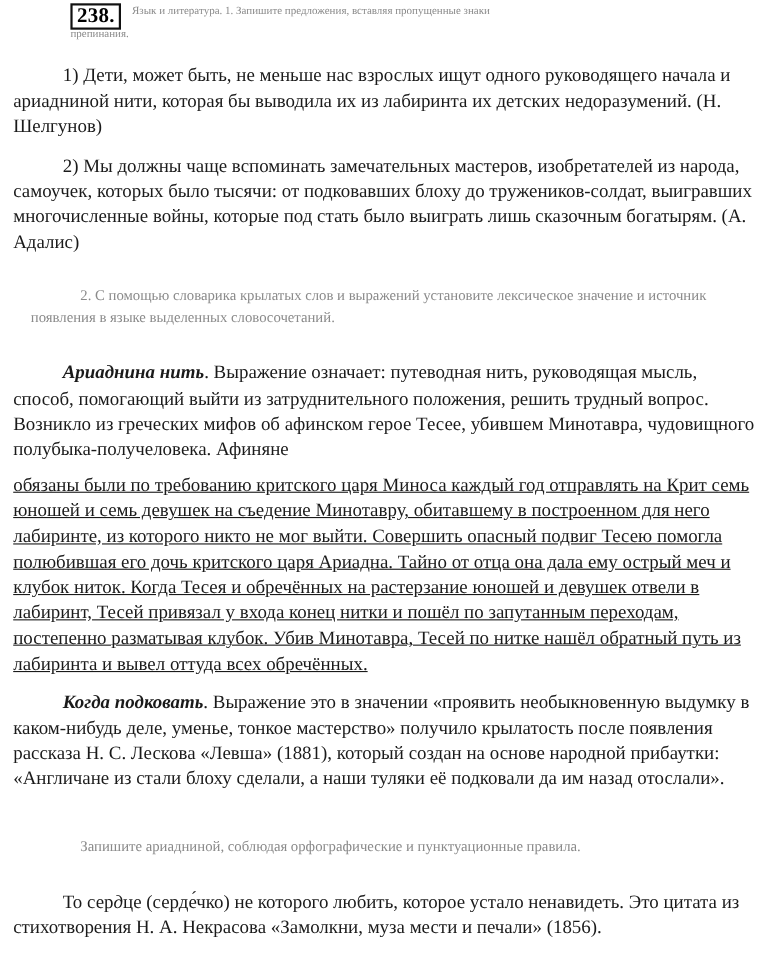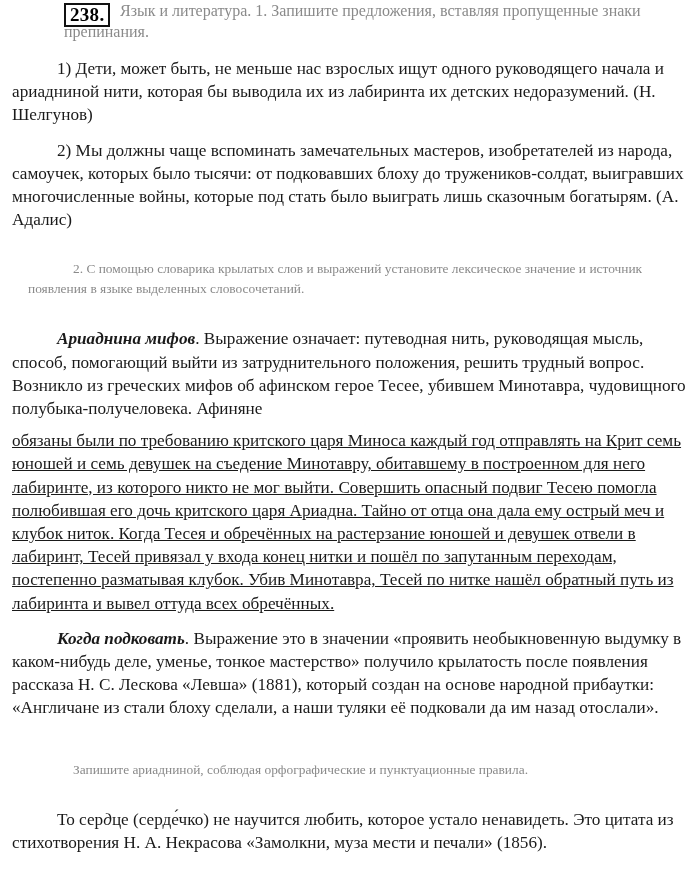--- a/index.html
+++ b/index.html
@@ -42,21 +42,21 @@
     font-weight: bold;
     font-size: 19px;
     line-height: 19px;
     letter-spacing: 0.3px;
     color: #000;
     background: #fff;
   }
   .ex-head-text {
     display: block;
     padding-left: 56px;
-    font-size: 16px;
+    font-size: 10px;
     line-height: 21px;
     color: #8a8a8a;
     text-align: left;
   }
   .ex-head-text .cont {
     display: block;
     padding-left: 0;
     margin-left: -56px;
   }
 
@@ -115,21 +115,21 @@
 
   <p class="body-p">2) Мы должны чаще вспоминать замечательных мастеров, изобретателей из народа, самоучек, которых было тысячи: от подковавших блоху до тружеников-солдат, выигравших многочисленные войны, которые под стать было выиграть лишь сказочным богатырям. (А. Адалис)</p>
 
   <div class="gap-md"></div>
 
   <p class="note-p">2. С помощью словарика крылатых слов и выражений установите лексическое значение и источник появления в языке выделенных словосочетаний.</p>
 
   <div class="gap-md"></div>
 
   <p class="body-p">
-    <span class="term">Ариаднина мифов</span><span>. Выражение означает: путеводная нить, руководящая мысль, способ, помогающий выйти из затруднительного положения, решить трудный вопрос. Возникло из греческих мифов об афинском герое Тесее, убившем Минотавра, чудовищного полубыка-получеловека. Афиняне</span>
+    <span class="term">Ариаднина нить</span><span>. Выражение означает: путеводная нить, руководящая мысль, способ, помогающий выйти из затруднительного положения, решить трудный вопрос. Возникло из греческих мифов об афинском герое Тесее, убившем Минотавра, чудовищного полубыка-получеловека. Афиняне</span>
   </p>
 
   <div class="gap-sm"></div>
 
   <p class="body-p no-indent">обязаны были по требованию критского царя Миноса каждый год отправлять на Крит семь юношей и семь девушек на съедение Минотавру, обитавшему в построенном для него лабиринте, из которого никто не мог выйти. Совершить опасный подвиг Тесею помогла полюбившая его дочь критского царя Ариадна. Тайно от отца она дала ему острый меч и клубок ниток. Когда Тесея и обречённых на растерзание юношей и девушек отвели в лабиринт, Тесей привязал у входа конец нитки и пошёл по запутанным переходам, постепенно разматывая клубок. Убив Минотавра, Тесей по нитке нашёл обратный путь из лабиринта и вывел оттуда всех обречённых.</p>
 
   <div class="gap-md"></div>
 
   <p class="body-p">
     <span class="term">Когда подковать</span><span>. Выражение это в значении «проявить необыкновенную выдумку в каком-нибудь деле, уменье, тонкое мастерство» получило крылатость после появления рассказа Н. С. Лескова «Левша» (1881), который создан на основе народной прибаутки: «Англичане из стали блоху сделали, а наши туляки её подковали да им назад отослали».</span>
@@ -138,17 +138,17 @@
   <div class="gap-md"></div>
 
 
   <div class="gap-md"></div>
 
   <p class="note-p">Запишите ариадниной, соблюдая орфографические и пунктуационные правила.</p>
 
   <div class="gap-md"></div>
 
   <p class="body-p">
-    <span>То сер</span><span class="ital">д</span><span>це (сер</span><span class="uline">д</span><span>е́чко) не научится любить, которое устало ненавидеть.</span>
+    <span>То сер</span><span class="ital">д</span><span>це (сер</span><span class="uline">д</span><span>е́чко) не которого любить, которое устало ненавидеть.</span>
     <span>Это цитата из стихотворения Н. А. Некрасова «Замолкни, муза мести и печали» (1856).</span>
   </p>
 
 </div>
 
 </body></html>

